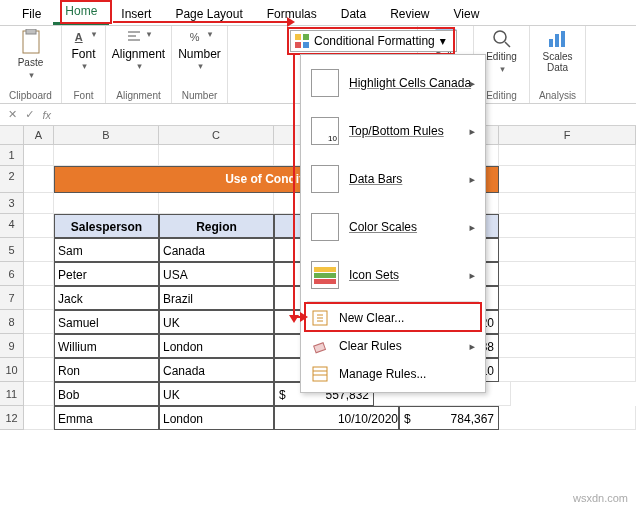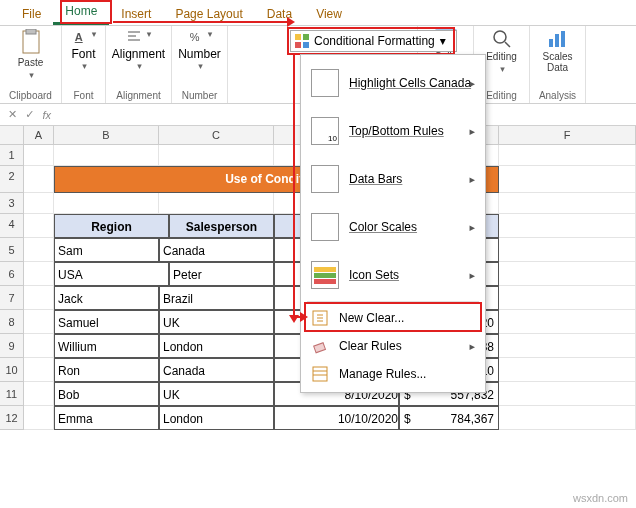--- a/index.html
+++ b/index.html
@@ -1,20 +1,20 @@
 <!DOCTYPE html>
 <html><head>
 <meta charset="utf-8">
 <style>
 * { box-sizing: border-box; font-family: 'Segoe UI', Arial, sans-serif; }
 body { margin: 0; width: 636px; height: 508px; background: #fff; overflow: hidden; font-size: 12px; position: relative; }
 
 
 .tabs { display: flex; height: 26px; align-items: flex-end; padding-left: 10px; border-bottom: 1px solid #d0d0d0; }
-.tab { padding: 4px 12px; color: #a16207; cursor: pointer; }
+.tab { padding: 4px 12px; color: #000000; cursor: pointer; }
 .tab.active { border-bottom: 3px solid #217346; color: #217346; }
 .home-box { position: absolute; top: 0; left: 60px; width: 52px; height: 24px; border: 2.5px solid #e02020; z-index: 5; }
 
 
 .ribbon { display: flex; height: 78px; border-bottom: 1px solid #d0d0d0; }
 .group { border-right: 1px solid #e0e0e0; padding: 3px 6px 1px 6px; display: flex; flex-direction: column; align-items: center; justify-content: flex-start; position: relative; }
 .group-label { position: absolute; bottom: 2px; left: 0; right: 0; font-size: 10px; color: #666; text-align: center; }
 .group .tri { font-size: 9px; color: #666; margin-left: 2px; }
 .big-btn { display: flex; flex-direction: column; align-items: center; gap: 2px; width: 44px; }
 .big-btn .lbl { font-size: 10px; color: #3a3a3a; white-space: nowrap; text-align: center; }
@@ -82,21 +82,23 @@
 .watermark { position: absolute; bottom: 4px; right: 8px; font-size: 11px; color: #aaa; font-family: Arial; }
 </style>
 </head>
 <body>
 
 <div class="tabs">
   <div class="tab">File</div>
   <div class="tab active">Home</div>
   <div class="tab">Insert</div>
   <div class="tab">Page Layout</div>
+  <div class="tab">Formulas</div>
   <div class="tab">Data</div>
+  <div class="tab">Review</div>
   <div class="tab">View</div>
 </div>
 <div class="home-box"></div>
 <div class="arrow1"></div>
 
 <div class="ribbon">
   <div class="group" style="width:62px">
     <div class="big-btn">
       <svg width="22" height="26">
           <rect x="3" y="2" width="16" height="22" fill="#fff" stroke="#a08050"></rect>
@@ -286,40 +288,40 @@
         <div class="cell " style="width: 30px;"></div>
         <div class="cell " style="width: 105px;"></div>
         <div class="cell " style="width: 115px;"></div>
         <div class="cell " style="width: 125px;"></div>
         <div class="cell " style="width: 100px;"></div>
         <div class="cell " style="width: 137px;"></div>
       </div>
       <div class="row" style="height: 24px;">
         <div class="rowh">4</div>
         <div class="cell" style="width:30px"></div>
+        <div class="th" style="width:105px;line-height:24px">Salesperson</div>
         <div class="th" style="width:115px;line-height:24px">Region</div>
-        <div class="th" style="width:105px;line-height:24px">Salesperson</div>
         <div class="th" style="width:125px;line-height:24px"></div>
         <div class="th" style="width:100px;line-height:24px"></div>
         <div class="cell" style="width:137px"></div>
       </div>
       <div class="row" style="height: 24px;">
         <div class="rowh" style="line-height:24px">5</div>
         <div class="cell" style="width:30px"></div>
         <div class="td l" style="width:105px;line-height:24px">Sam</div>
         <div class="td l" style="width:115px;line-height:24px">Canada</div>
         <div class="td r" style="width:125px;line-height:24px"></div>
         <div class="td" style="width:100px;line-height:24px;padding:0 4px"></div>
         <div class="cell" style="width:137px"></div>
       </div>
       <div class="row" style="height: 24px;">
         <div class="rowh" style="line-height:24px">6</div>
         <div class="cell" style="width:30px"></div>
+        <div class="td l" style="width:105px;line-height:24px">Peter</div>
         <div class="td l" style="width:115px;line-height:24px">USA</div>
-        <div class="td l" style="width:105px;line-height:24px">Peter</div>
         <div class="td r" style="width:125px;line-height:24px"></div>
         <div class="td" style="width:100px;line-height:24px;padding:0 4px"></div>
         <div class="cell" style="width:137px"></div>
       </div>
       <div class="row" style="height: 24px;">
         <div class="rowh" style="line-height:24px">7</div>
         <div class="cell" style="width:30px"></div>
         <div class="td l" style="width:105px;line-height:24px">Jack</div>
         <div class="td l" style="width:115px;line-height:24px">Brazil</div>
         <div class="td r" style="width:125px;line-height:24px"></div>
@@ -360,21 +362,20 @@
           <span style="float:left">$</span>
           <span style="float:right">598,210</span>
         </div>
         <div class="cell" style="width:137px"></div>
       </div>
       <div class="row" style="height: 24px;">
         <div class="rowh" style="line-height:24px">11</div>
         <div class="cell" style="width:30px"></div>
         <div class="td l" style="width:105px;line-height:24px">Bob</div>
         <div class="td l" style="width:115px;line-height:24px">UK</div>
-        <div class="td r" style="width:125px;line-height:24px">8/10/2020</div>
         <div class="td" style="width:100px;line-height:24px;padding:0 4px">
           <span style="float:left">$</span>
           <span style="float:right">557,832</span>
         </div>
         <div class="cell" style="width:137px"></div>
       </div>
       <div class="row" style="height: 24px;">
         <div class="rowh" style="line-height:24px">12</div>
         <div class="cell" style="width:30px"></div>
         <div class="td l" style="width:105px;line-height:24px">Emma</div>

